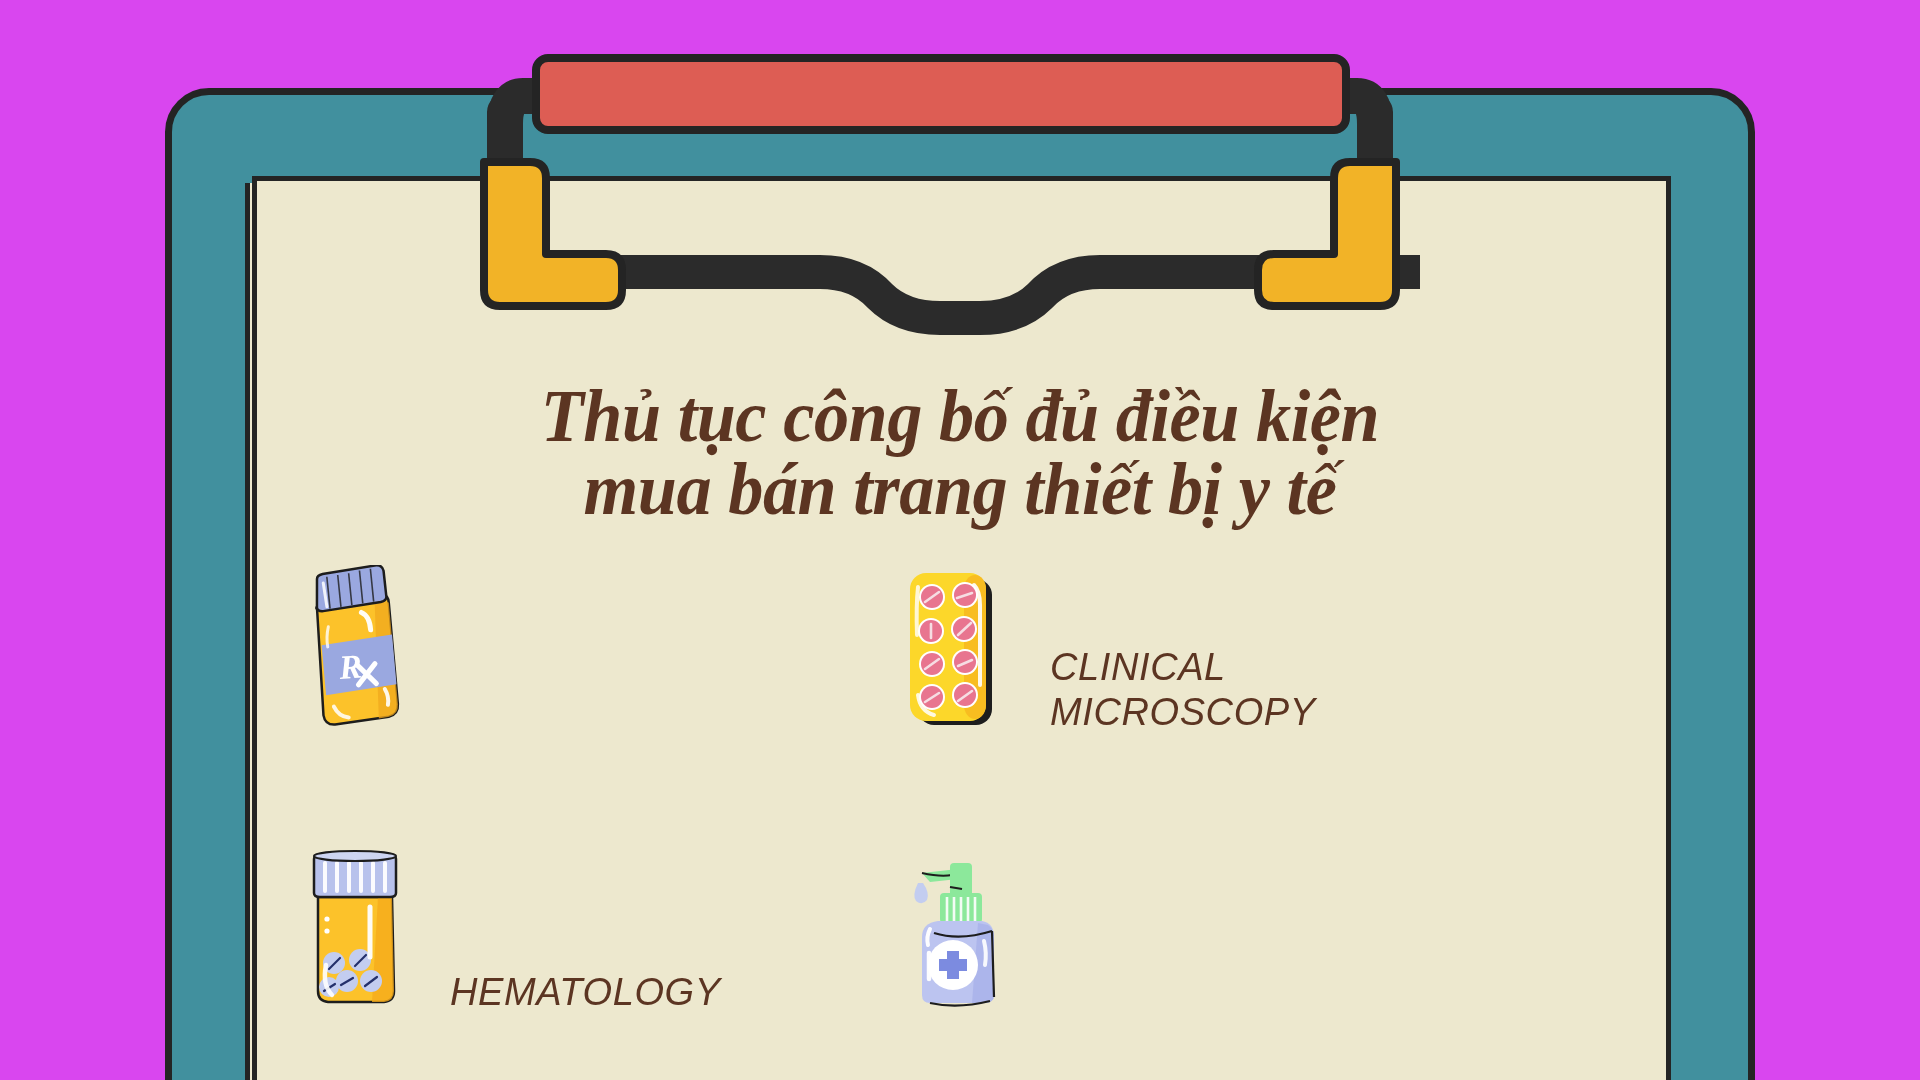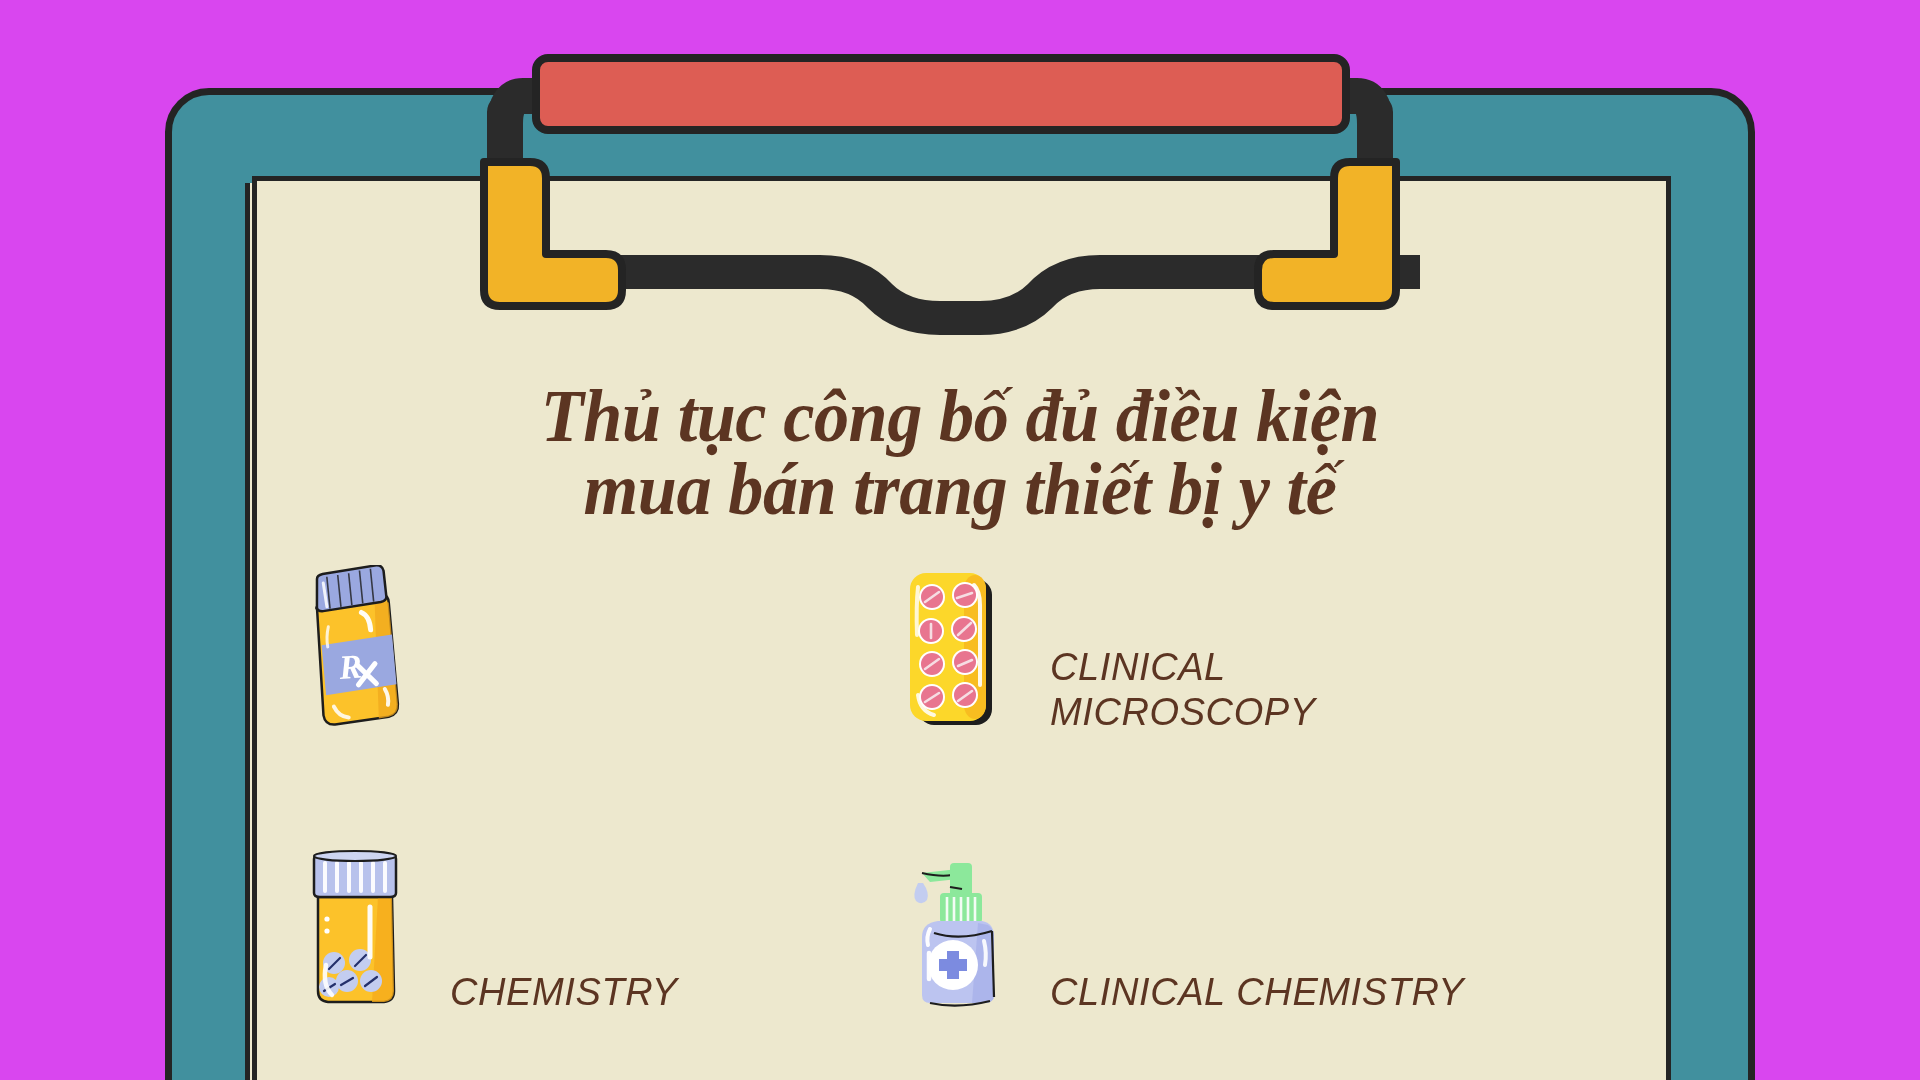--- a/index.html
+++ b/index.html
@@ -289,21 +289,21 @@
               <line x1="85" y1="18" x2="85" y2="46"></line>
             </g>
             <ellipse cx="55" cy="11" rx="41" ry="5" fill="#cdd5f2" stroke="#1d1d1d" stroke-width="2.2"></ellipse>
 
             <path d="M 70 62 L 70 112" stroke="#ffffff" stroke-width="5" stroke-linecap="round" opacity="0.95"></path>
             <circle cx="27" cy="74" r="2.6" fill="#ffffff"></circle>
             <circle cx="27" cy="86" r="2.6" fill="#ffffff"></circle>
             <path d="M 26 120 Q 22 140 32 150" stroke="#ffffff" stroke-width="4.5" stroke-linecap="round" fill="none" opacity="0.9"></path>
           </svg>
         </div>
-        <div class="menu-label">CHEMISTRY</div>
+        <div class="menu-label">HEMATOLOGY</div>
       </div>
 
       <div class="menu-item">
         <div class="menu-icon">
           <svg width="110" height="170" viewBox="0 0 110 170" xmlns="http://www.w3.org/2000/svg">
 
             <path d="M 18 38 Q 12 50 16 56 Q 22 61 27 55 Q 30 48 23 38 Z" fill="#c3cdf0"></path>
 
             <path d="M 22 28 L 58 24 L 58 34 L 30 37 Z" fill="#8ce89b"></path>
             <path d="M 22 28 Q 40 32 52 30 L 52 36" fill="none" stroke="#1d1d1d" stroke-width="2"></path>
@@ -326,17 +326,16 @@
             <path d="M 92 86 L 94 152" fill="none" stroke="#1d1d1d" stroke-width="2.2"></path>
 
             <circle cx="53" cy="120" r="25" fill="#ffffff"></circle>
             <path d="M 47 106 L 59 106 L 59 114 L 67 114 L 67 126 L 59 126 L 59 134 L 47 134 L 47 126 L 39 126 L 39 114 L 47 114 Z" fill="#7c8be0"></path>
 
             <path d="M 30 84 Q 26 92 28 100" stroke="#ffffff" stroke-width="4" fill="none" stroke-linecap="round" opacity="0.95"></path>
             <path d="M 29 108 L 29 134" stroke="#ffffff" stroke-width="4.5" fill="none" stroke-linecap="round" opacity="0.95"></path>
             <path d="M 84 96 Q 87 108 85 120" stroke="#ffffff" stroke-width="4" fill="none" stroke-linecap="round" opacity="0.9"></path>
           </svg>
         </div>
-        <div class="menu-label">CLINICAL CHEMISTRY</div>
       </div>
     </div>
   </div>
 </div>
 
 </body></html>

